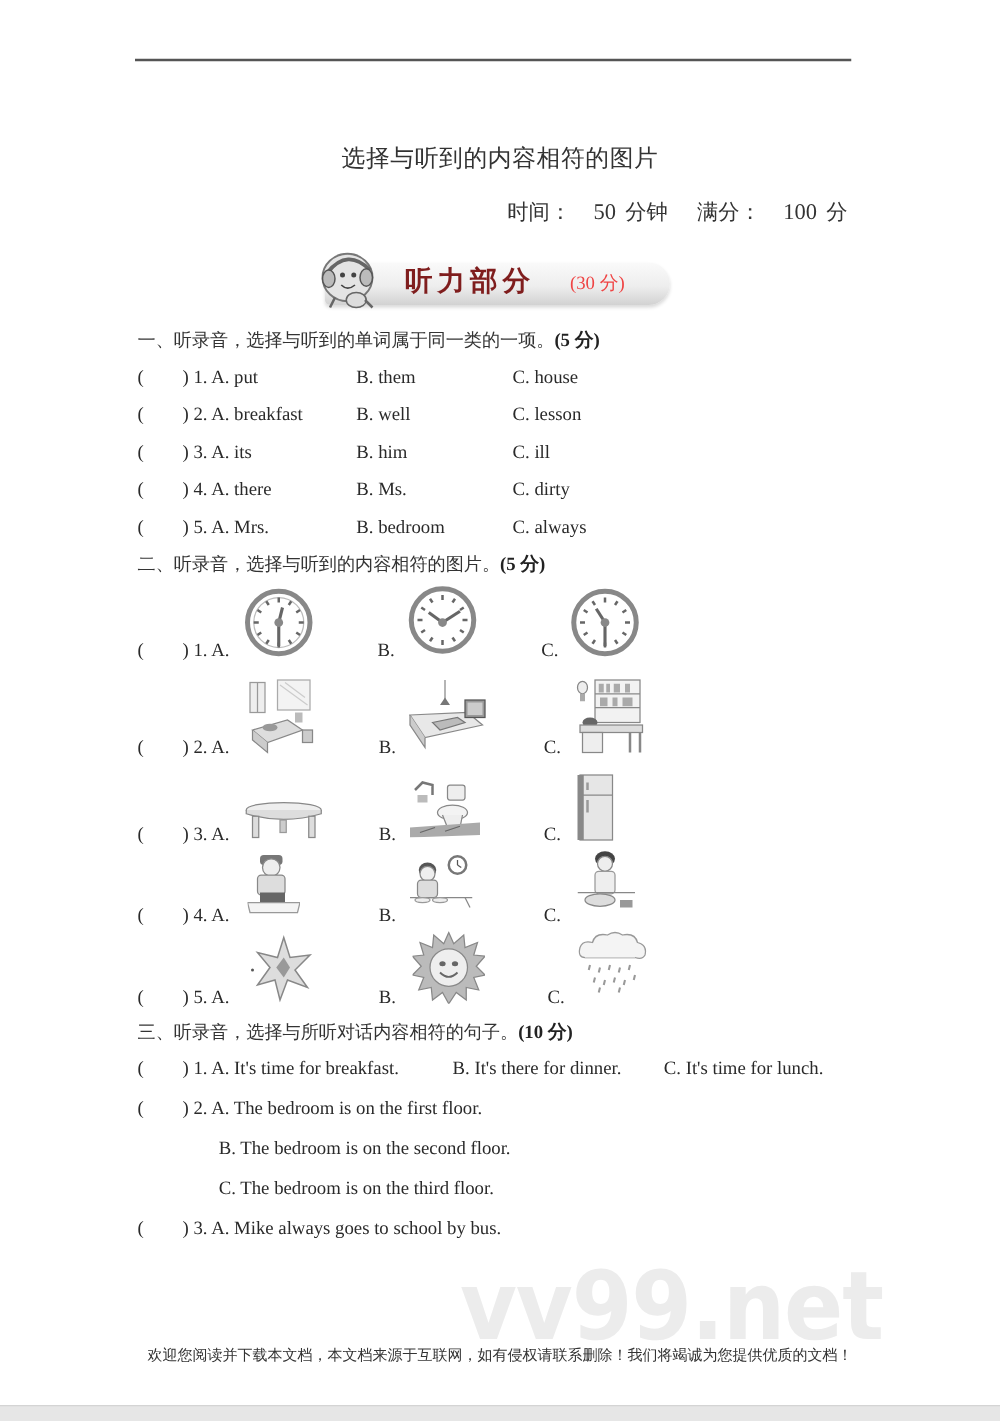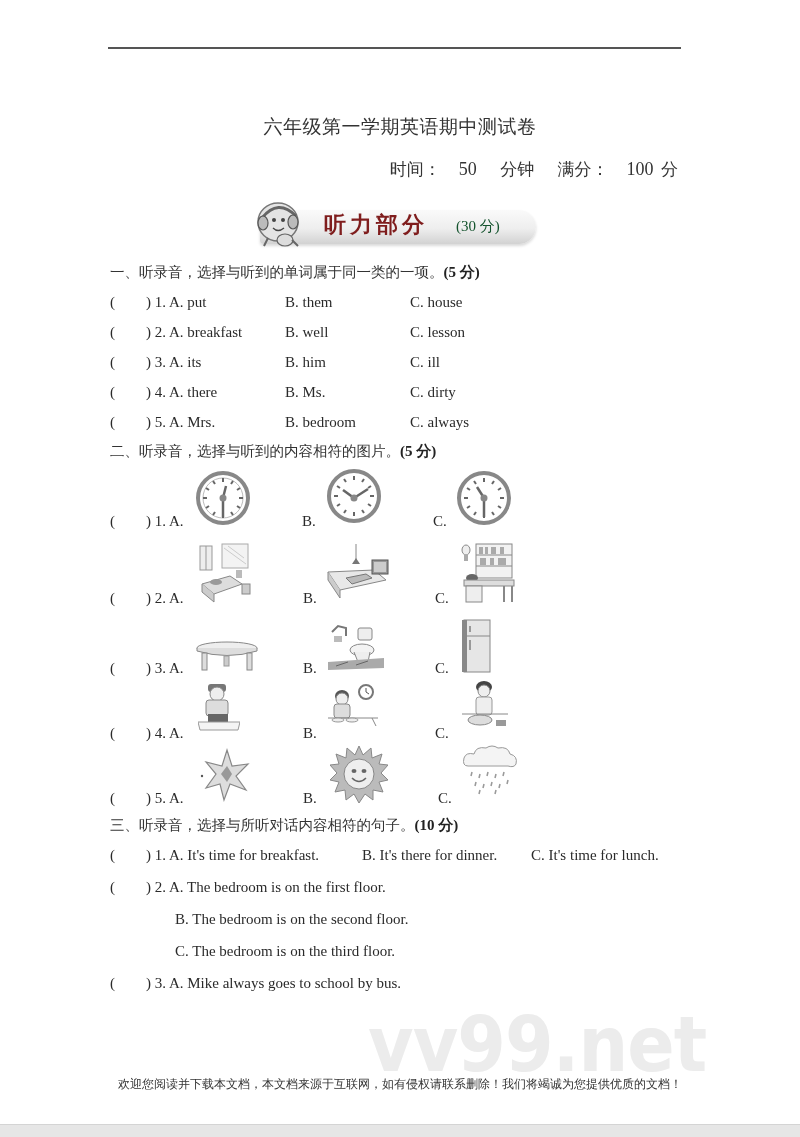--- a/index.html
+++ b/index.html
@@ -16,21 +16,21 @@
   .meta .num { font-family: "Liberation Serif", serif; font-size: 18px; }
 
   
   .banner { position: absolute; left: 250px; top: 196px; width: 288px; height: 56px; }
   .banner .bar { position: absolute; left: 10px; top: 14px; width: 276px; height: 34px; border-radius: 4px 18px 18px 4px;
                  background: linear-gradient(180deg, #fafafa 0%, #eeeeee 55%, #d2d2d2 100%);
                  box-shadow: 0 2px 3px rgba(0,0,0,0.15); }
   .banner .mascot { position: absolute; left: 2px; top: 0; width: 56px; height: 56px; }
   .banner .btitle { position: absolute; left: 74px; top: 14px; font-family: "DejaVu Sans", sans-serif;
                     font-size: 22px; font-weight: bold; color: #7f1d1d; letter-spacing: 4px; }
-  .banner .bscore { position: absolute; left: 206px; top: 21px; font-size: 15px; color: #14532d; }
+  .banner .bscore { position: absolute; left: 206px; top: 21px; font-size: 15px; color: #ef4444; }
 
   .section-head { position: absolute; left: 110px; font-family: "DejaVu Sans", sans-serif; font-size: 14.5px; color: #333; }
   .section-head b { font-family: "Liberation Serif", serif; font-weight: bold; font-size: 15px; color: #222; }
 
   .row { position: absolute; left: 110px; font-size: 15px; color: #2a2a2a; height: 20px; line-height: 20px; }
   .row .paren-l { position: absolute; left: 0; }
   .row .paren-r { position: absolute; left: 36px; white-space: nowrap; }
   .row .opt { position: absolute; white-space: nowrap; }
 
   .pic { position: absolute; }
@@ -40,23 +40,23 @@
                font-size: 76px; color: #ececec; letter-spacing: -1px; transform: scaleX(0.92); transform-origin: left; }
   .footer-note { position: absolute; left: 0; width: 800px; top: 1076px; text-align: center; font-family: "DejaVu Serif", serif;
                  font-size: 12px; color: #333; }
   .bottom-band { position: absolute; left: 0; top: 1124px; width: 800px; height: 13px; background: #e6e6e6; border-top: 1px solid #d4d4d4; }
 </style>
 </head>
 <body>
 
 <div class="top-rule"></div>
 
-<div class="title">六年级第一学期英语期中测试卷</div>
+<div class="title">选择与听到的内容相符的图片</div>
 <div class="meta">
-  <span>时间：</span><span class="num">50</span> <span style="margin-left:18px">分钟</span>
+  <span>时间：</span><span class="num">50</span> <span style="margin-left:2px">分钟</span>
   <span>满分：</span><span class="num">100</span> <span style="margin-left:2px">分</span>
 </div>
 
 <div class="banner">
   <div class="bar"></div>
   <svg class="mascot" viewBox="0 0 56 56">
     <ellipse cx="26" cy="26" rx="20" ry="19" fill="#e4e4e4" stroke="#777" stroke-width="1.5"></ellipse>
     <path d="M10 22 Q26 2 44 20" fill="none" stroke="#666" stroke-width="3"></path>
     <ellipse cx="11" cy="27" rx="5" ry="7" fill="#bbb" stroke="#555" stroke-width="1.2"></ellipse>
     <ellipse cx="41" cy="26" rx="5" ry="7" fill="#bbb" stroke="#555" stroke-width="1.2"></ellipse>

